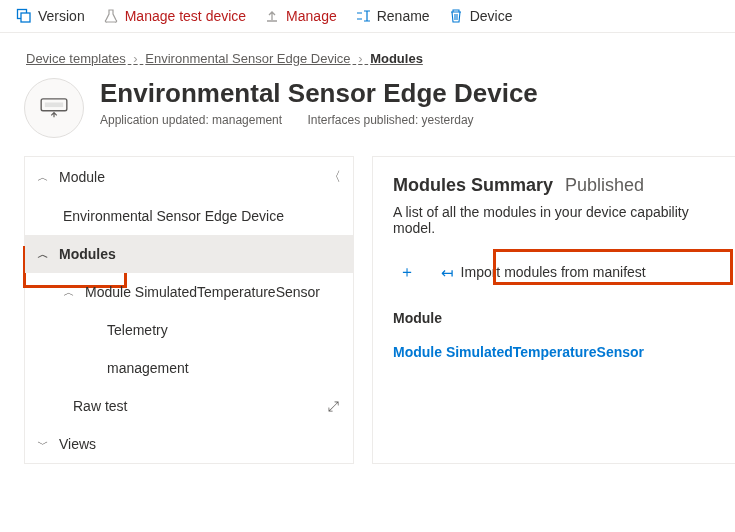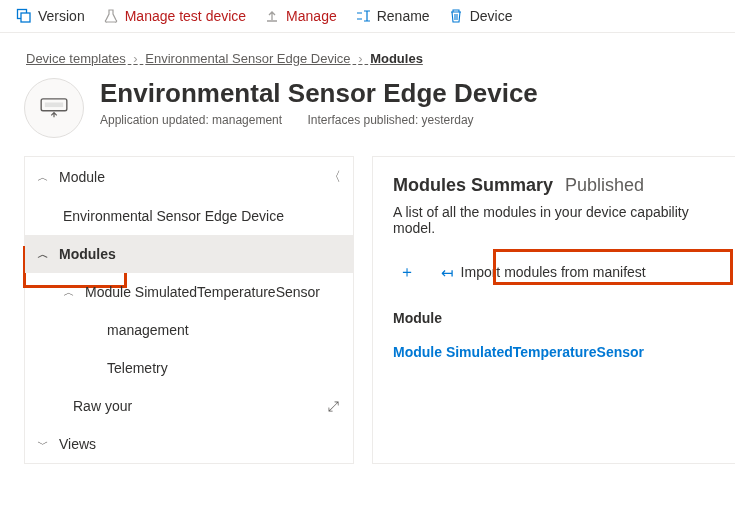--- a/index.html
+++ b/index.html
@@ -225,29 +225,29 @@
       <span class="chev">︿</span>
       <span>Modules</span>
     </div>
 
     <div class="nav-row indent-1">
       <span class="chev">︿</span>
       <span>Module SimulatedTemperatureSensor</span>
     </div>
 
     <div class="nav-row indent-3">
+      <span>Telemetry</span>
+    </div>
+
+    <div class="nav-row indent-3">
       <span>management</span>
     </div>
 
-    <div class="nav-row indent-3">
-      <span>Telemetry</span>
-    </div>
-
     <div class="nav-row indent-raw">
-      <span>Raw your</span>
+      <span>Raw test</span>
       <span class="expand-arrow">⤢</span>
     </div>
 
     <div class="nav-row">
       <span class="chev">﹀</span>
       <span>Views</span>
     </div>
   </div>
 
   <div class="summary-panel">

